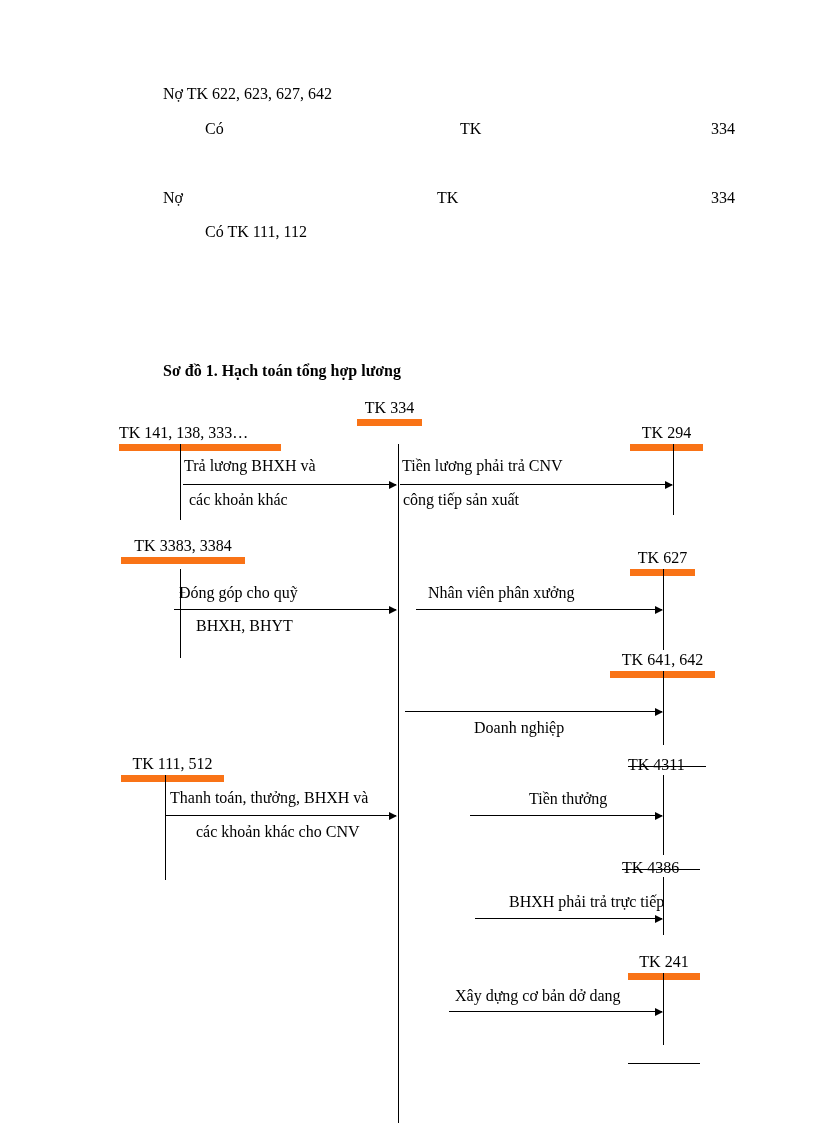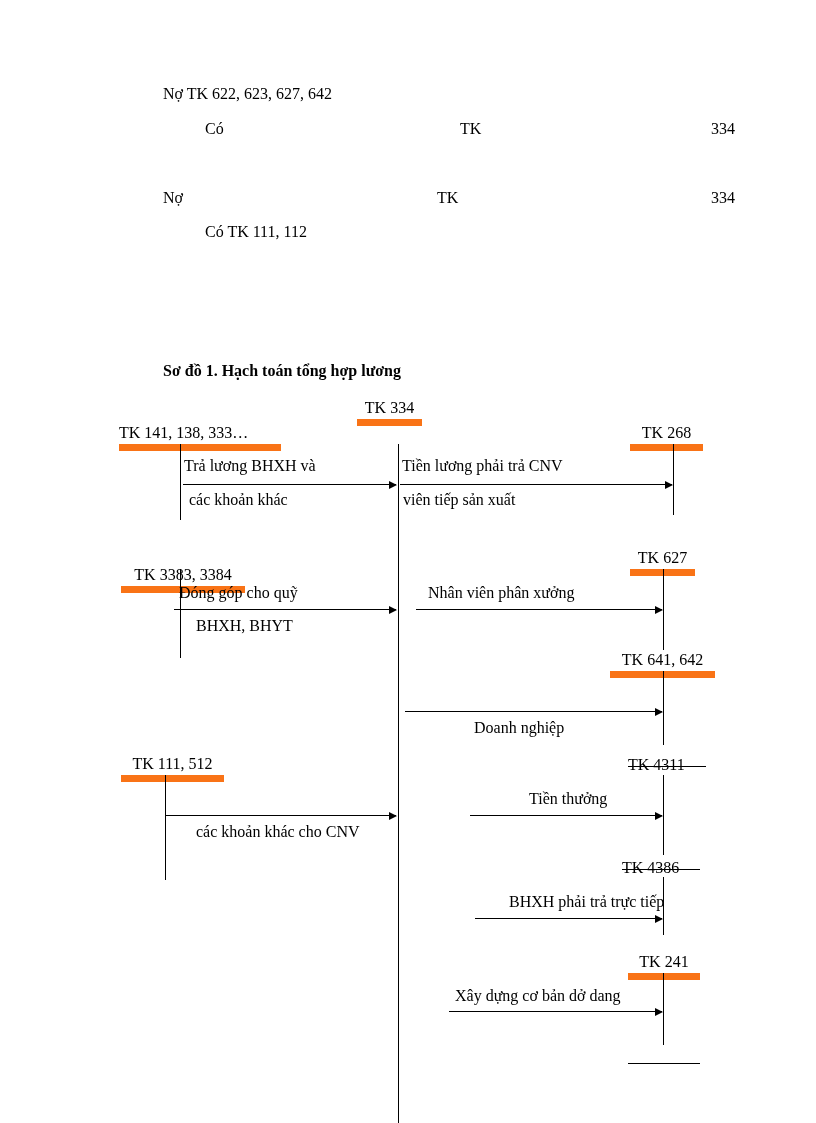--- a/index.html
+++ b/index.html
@@ -86,22 +86,22 @@
   <div class="txt" style="left:711px; top:119px;">334</div>
   <div class="txt" style="left:163px; top:188px;">Nợ</div>
   <div class="txt" style="left:437px; top:188px;">TK</div>
   <div class="txt" style="left:711px; top:188px;">334</div>
   <div class="txt" style="left:205px; top:222px;">Có TK 111, 112</div>
 
   <div class="txt title" style="left:163px; top:361px;">Sơ đồ 1. Hạch toán tổng hợp lương</div>
 
   <div class="acct left-align" style="left:119px; top:423px; width:162px;">TK 141, 138, 333…</div>
   <div class="acct" style="left:357px; top:398px; width:65px;">TK 334</div>
-  <div class="acct" style="left:630px; top:423px; width:73px;">TK 268</div>
-  <div class="acct" style="left:121px; top:565px; width:124px;">TK 3383, 3384</div>
+  <div class="acct" style="left:630px; top:423px; width:73px;">TK 294</div>
+  <div class="acct" style="left:121px; top:536px; width:124px;">TK 3383, 3384</div>
   <div class="acct" style="left:630px; top:548px; width:65px;">TK 627</div>
   <div class="acct" style="left:610px; top:650px; width:105px;">TK 641, 642</div>
   <div class="acct" style="left:121px; top:754px; width:103px;">TK 111, 512</div>
 
   <div class="acct-strike" style="left:628px; top:755px; width:78px;">
     <span>TK 4311</span>
     <span class="strike-line"></span>
   </div>
   <div class="acct-strike" style="left:622px; top:858px; width:78px;">
     <span>TK 4386</span>
@@ -124,38 +124,39 @@
   <div class="txt" style="left:184px; top:456px;">Trả lương BHXH và</div>
   <div class="arrow" style="left:183px; top:484px; width:213px;">
       <span class="head"></span>
     </div>
   <div class="txt" style="left:189px; top:490px;">các khoản khác</div>
 
   <div class="txt" style="left:402px; top:456px;">Tiền lương phải trả CNV</div>
   <div class="arrow" style="left:400px; top:484px; width:272px;">
       <span class="head"></span>
     </div>
-  <div class="txt" style="left:403px; top:490px;">viên tiếp sản xuất</div>
+  <div class="txt" style="left:403px; top:490px;">công tiếp sản xuất</div>
 
   <div class="txt" style="left:179px; top:583px;">Đóng góp cho quỹ</div>
   <div class="arrow" style="left:174px; top:609px; width:222px;">
       <span class="head"></span>
     </div>
   <div class="txt" style="left:196px; top:616px;">BHXH, BHYT</div>
 
   <div class="txt" style="left:428px; top:583px;">Nhân viên phân xưởng</div>
   <div class="arrow" style="left:416px; top:609px; width:246px;">
       <span class="head"></span>
     </div>
 
   <div class="arrow" style="left:405px; top:711px; width:257px;">
       <span class="head"></span>
     </div>
   <div class="txt" style="left:474px; top:718px;">Doanh nghiệp</div>
 
+  <div class="txt" style="left:170px; top:788px;">Thanh toán, thưởng, BHXH và</div>
   <div class="arrow" style="left:166px; top:815px; width:230px;">
       <span class="head"></span>
     </div>
   <div class="txt" style="left:196px; top:822px;">các khoản khác cho CNV</div>
 
   <div class="txt" style="left:529px; top:789px;">Tiền thưởng</div>
   <div class="arrow" style="left:470px; top:815px; width:192px;">
       <span class="head"></span>
     </div>
 

